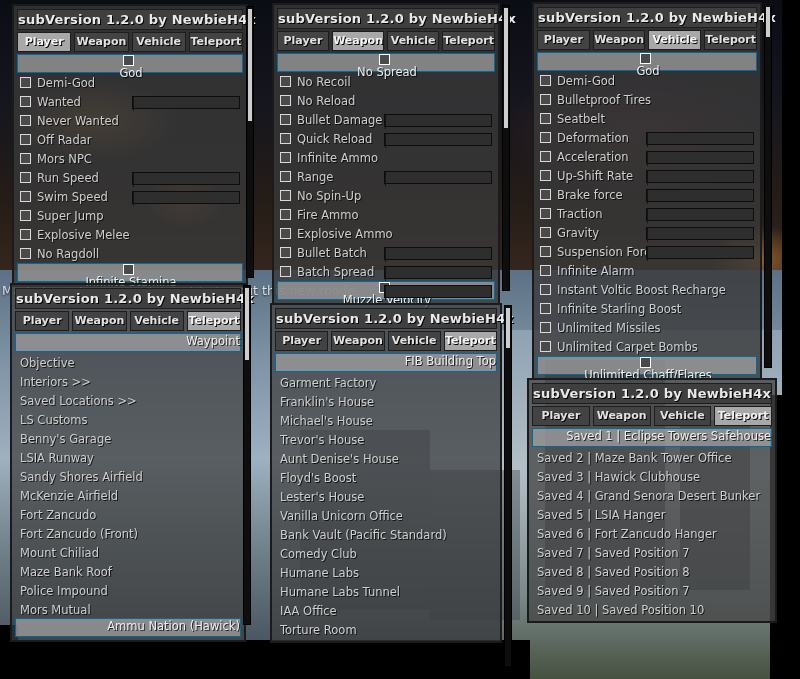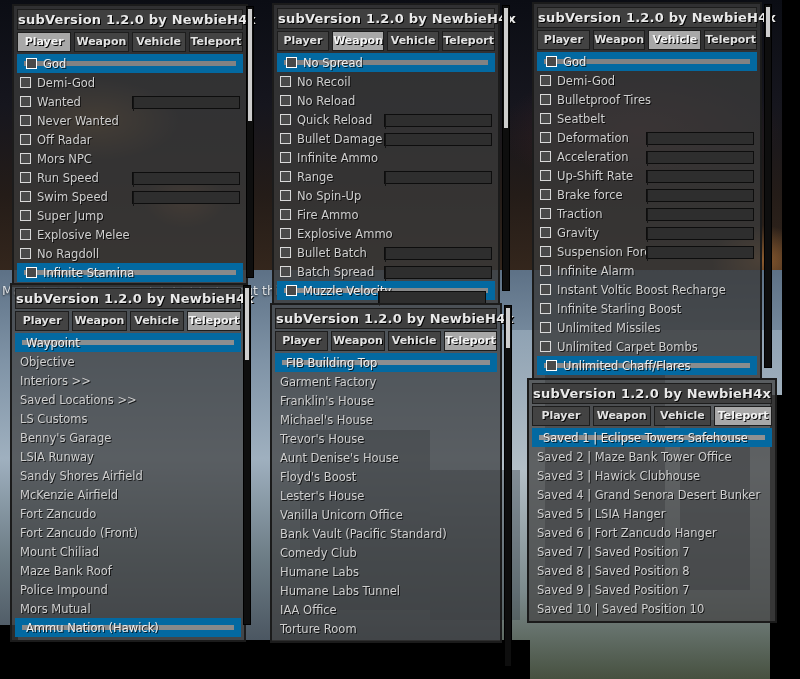--- a/index.html
+++ b/index.html
@@ -85,22 +85,23 @@
     border:1px solid transparent;
     color:#cfcfcf;
     font-size:11.5px;
     text-shadow:1px 1px 0 rgba(0,0,0,.75);
     padding-left:2px;
     white-space:nowrap;
     cursor:pointer;
   }
   .row.sel{
     background:rgba(170,170,170,.68);
-    border:7px solid #0369a1;
+    border:1px solid #0369a1;
     color:#efefef;
+    flex-direction:column;
   }
   .cb{
     width:11px;height:11px;
     box-sizing:border-box;
     background:#4a4a4a;
     border:1px solid #d9d9d9;
     margin-right:6px;flex:0 0 auto;
   }
   .row.sel .cb{border-color:#ffffff;}
   .lbl{flex:0 0 auto;}
@@ -111,21 +112,21 @@
     background:#2e2e2e;
     border:1px solid #0d0d0d;
   }
   .slider .knob{
     width:12px;height:100%;
     background:#9a9a9a;
     box-sizing:border-box;
     border-right:1px solid #141414;
   }
   
-  .row.listrow{padding-left:4px;}
+  .row.listrow{padding-left:4px;align-items:flex-end;}
   
   .scroll{
     position:absolute;
     width:8px;
     background:#0e0e0e;
     border:1px solid #000;
     box-sizing:border-box;
   }
   .scroll .thumb{
     position:absolute;left:1px;right:1px;
@@ -235,26 +236,26 @@
       <div class="row">
         <span class="cb"></span>
         <span class="lbl">No Recoil</span>
       </div>
       <div class="row">
         <span class="cb"></span>
         <span class="lbl">No Reload</span>
       </div>
       <div class="row">
         <span class="cb"></span>
+        <span class="lbl">Bullet Damage</span>
+        <span class="slider"><span class="knob"></span></span>
+      </div>
+      <div class="row">
+        <span class="cb"></span>
         <span class="lbl">Quick Reload</span>
-        <span class="slider"><span class="knob"></span></span>
-      </div>
-      <div class="row">
-        <span class="cb"></span>
-        <span class="lbl">Bullet Damage</span>
         <span class="slider"><span class="knob"></span></span>
       </div>
       <div class="row">
         <span class="cb"></span>
         <span class="lbl">Infinite Ammo</span>
       </div>
       <div class="row">
         <span class="cb"></span>
         <span class="lbl">Range</span>
         <span class="slider"><span class="knob"></span></span>

